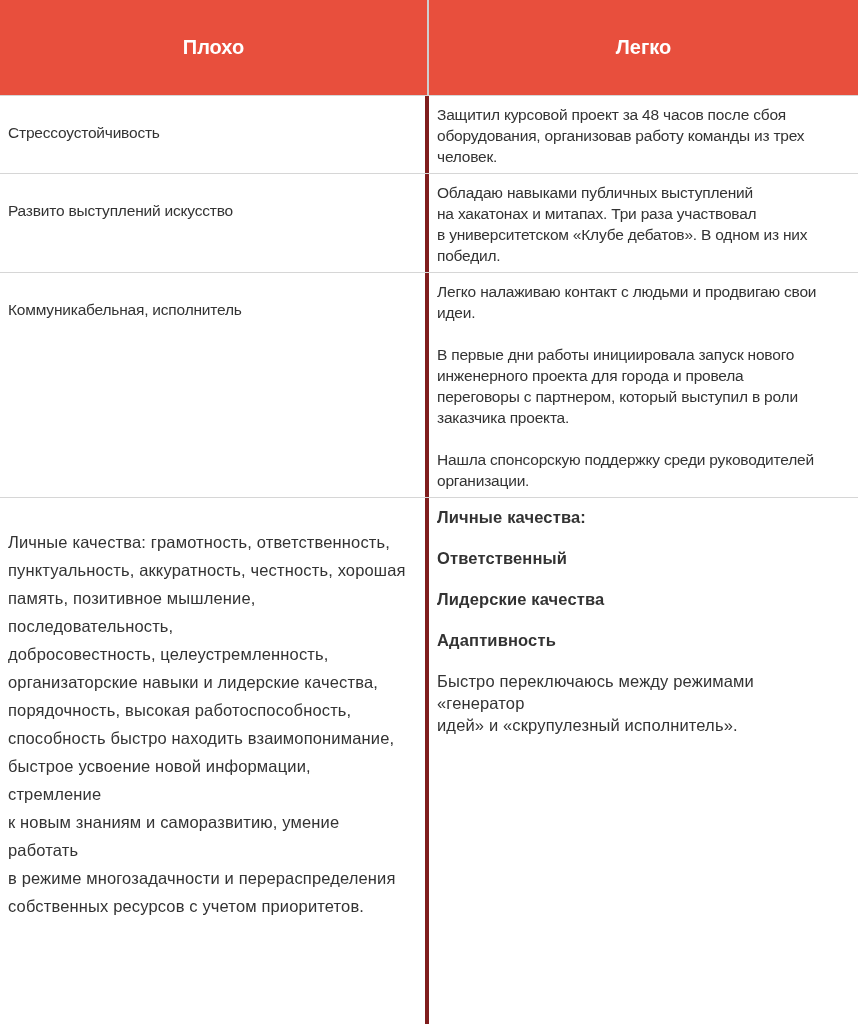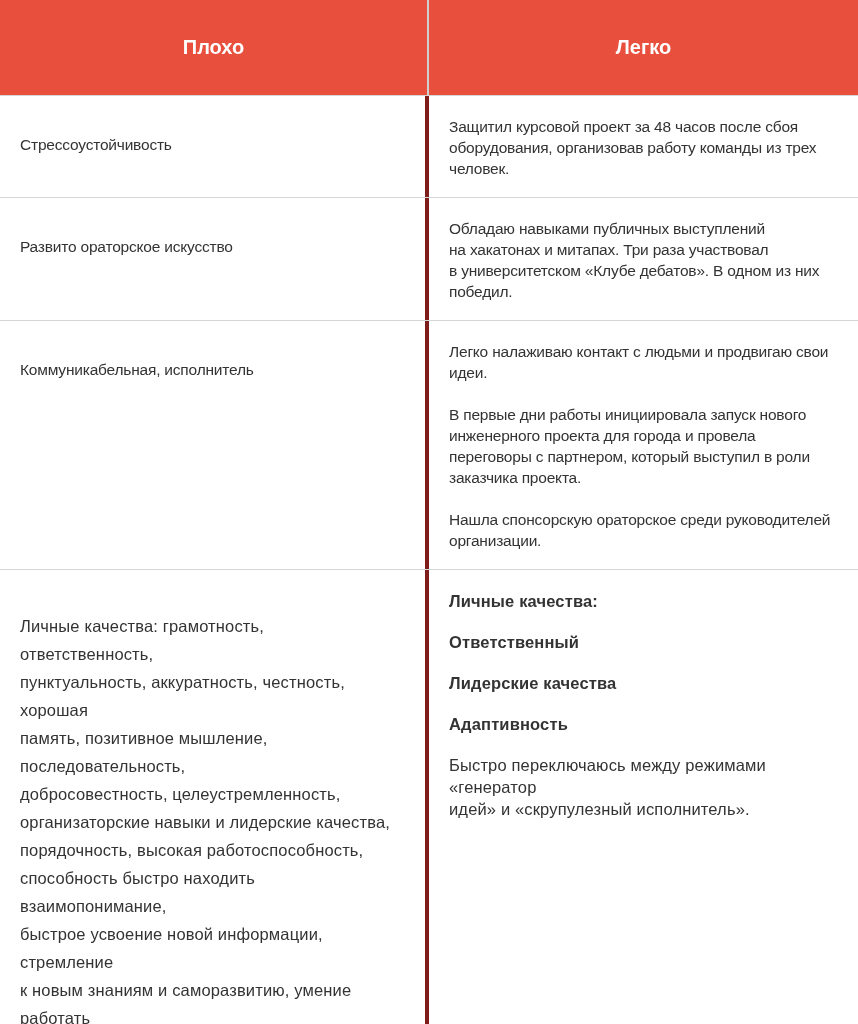--- a/index.html
+++ b/index.html
@@ -44,21 +44,21 @@
   .cell.right {
     padding: 8px 14px 6px 8px;
   }
   .row-1 { min-height: 72px; }
   .row-2 { min-height: 96px; }
   .row-3 { min-height: 218px; }
   .row-4 { min-height: 543px; }
   .row-4 .cell.left { padding-top: 30px; }
 
   .cell p {
-    margin: 12px;
+    margin: 0;
     white-space: pre-line;
   }
   
   .txt-narrow {
     font-size: 15.5px;
     line-height: 21px;
     letter-spacing: -0.2px;
   }
   .txt-narrow p + p { margin-top: 21px; }
   
@@ -92,42 +92,42 @@
     </div>
     <div class="cell right txt-narrow">
       <p>Защитил курсовой проект за 48 часов после сбоя
 оборудования, организовав работу команды из трех
 человек.</p>
     </div>
   </div>
 
   <div class="trow body-row row-2">
     <div class="cell left txt-narrow">
-      <p>Развито ораторское искусство</p>
+      <p>Развито выступлений искусство</p>
     </div>
     <div class="cell right txt-narrow">
       <p>Обладаю навыками публичных выступлений
 на хакатонах и митапах. Три раза участвовал
 в университетском «Клубе дебатов». В одном из них
 победил.</p>
     </div>
   </div>
 
   <div class="trow body-row row-3">
     <div class="cell left txt-narrow">
       <p>Коммуникабельная, исполнитель</p>
     </div>
     <div class="cell right txt-narrow">
       <p>Легко налаживаю контакт с людьми и продвигаю свои
 идеи.</p>
       <p>В первые дни работы инициировала запуск нового
 инженерного проекта для города и провела
 переговоры с партнером, который выступил в роли
 заказчика проекта.</p>
-      <p>Нашла спонсорскую ораторское среди руководителей
+      <p>Нашла спонсорскую поддержку среди руководителей
 организации.</p>
     </div>
   </div>
 
   <div class="trow body-row row-4">
     <div class="cell left txt-wide-left">
       <p>Личные качества: грамотность, ответственность,
 пунктуальность, аккуратность, честность, хорошая
 память, позитивное мышление, последовательность,
 добросовестность, целеустремленность,

